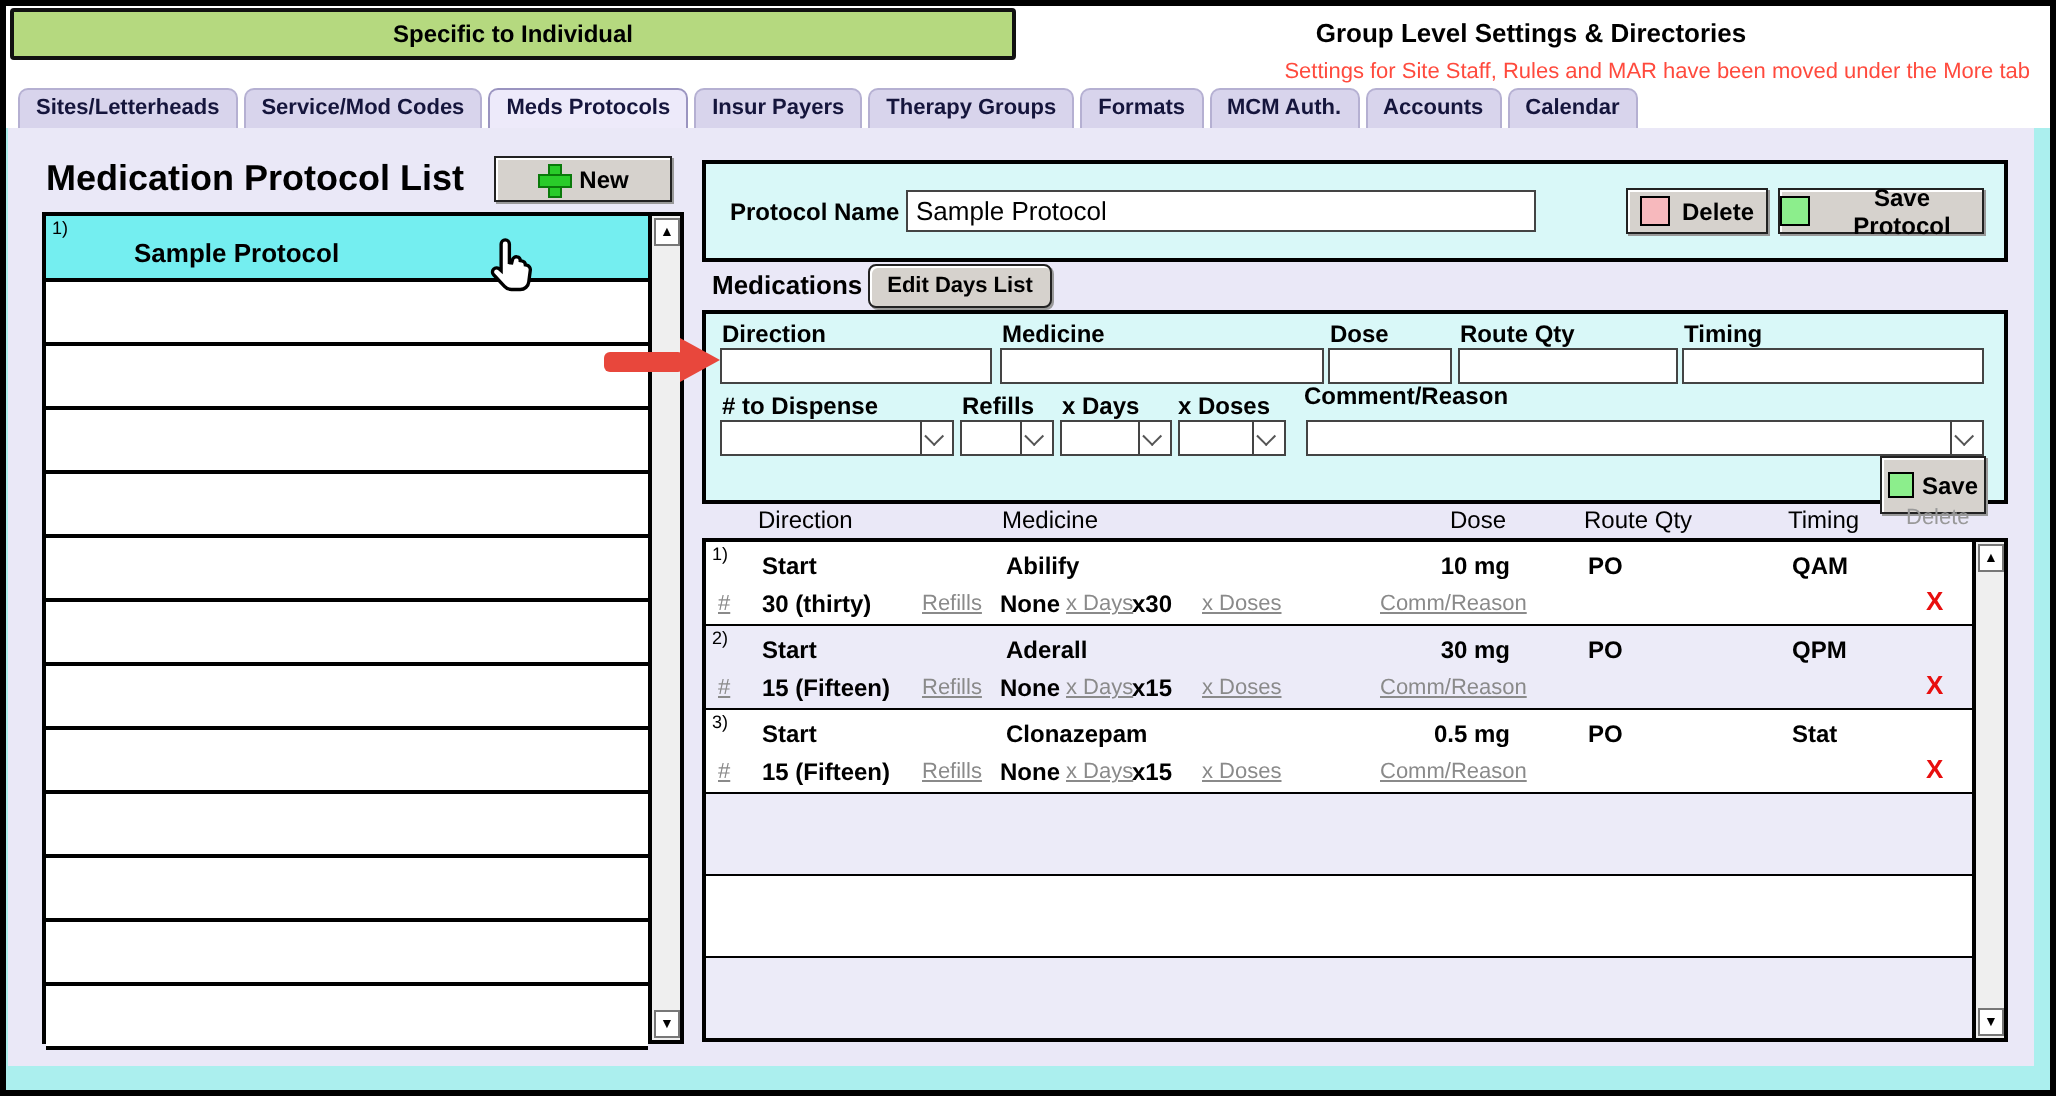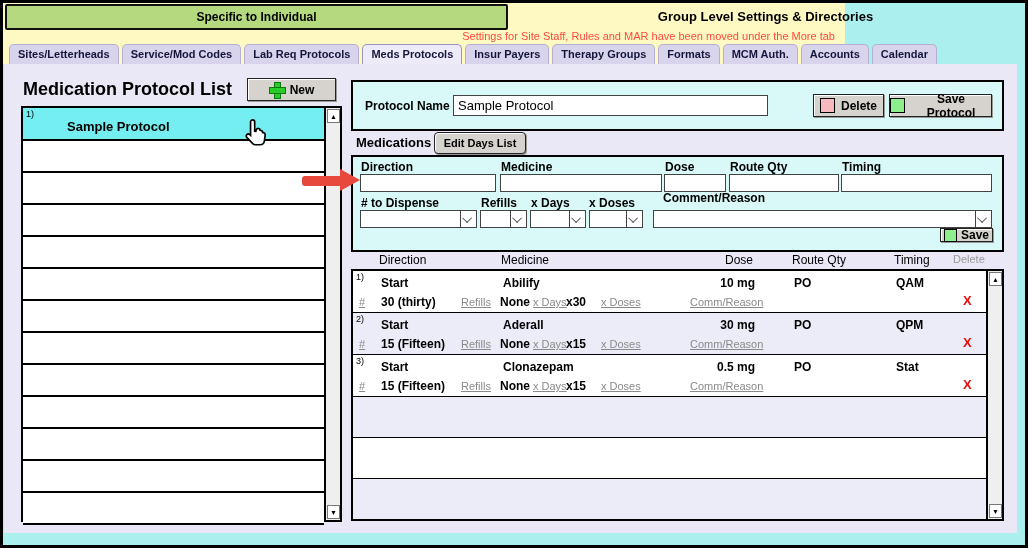--- a/index.html
+++ b/index.html
@@ -2,21 +2,21 @@
 <html><head>
 <meta charset="utf-8">
 <style>
   * { margin:0; padding:0; box-sizing:border-box; }
   html,body { width:1028px; height:548px; font-family:"Liberation Sans", sans-serif; }
   #window {
     position:relative; width:1028px; height:548px;
     border:3px solid #000; background:#abefee; overflow:hidden;
   }
   
-  #header-band { position:absolute; left:0; top:0; width:842px; height:61px; background:#fef9c3;padding-left:10px; }
+  #header-band { position:absolute; left:0; top:0; width:1022px; height:61px; background:#ffffff;padding-left:10px; }
   #tab-individual {
     position:absolute; left:2px; top:1px; width:503px; height:26px;
     background:#b5d97f; border:2px solid #111; border-radius:2px;
     font-weight:bold; font-size:12px; text-align:center; line-height:23px; color:#000;
   }
   #group-title {
     position:absolute; left:510px; top:6px; width:505px; height:18px;
     font-weight:bold; font-size:13px; text-align:center; color:#000;
   }
   #notice {
@@ -81,21 +81,21 @@
     font-size:11px;
   }
   #med-form { left:347px; top:91px; width:653px; height:97px; }
   .combo { position:absolute; background:#fff; border:1px solid #444; height:18px; }
   .combo .arrow-box {
     position:absolute; right:0; top:0; bottom:0; width:16px; border-left:1px solid #444;
     display:flex; align-items:center; justify-content:center;
   }
   .chev { width:7px; height:7px; border-left:1.5px solid #555; border-bottom:1.5px solid #555;
     transform:rotate(-45deg) translateY(-2px); }
-  #form-save-btn { position:absolute; left:587px; top:71px; width:53px; height:14px; font-size:12px; gap:4px; }
+  #form-save-btn { position:absolute; left:587px; top:71px; width:53px; height:29px; font-size:12px; gap:4px; }
   #form-save-btn .swatch { width:13px; height:13px; }
   
   #med-table-header { position:absolute; left:347px; top:189px; width:653px; height:16px; font-size:12px; color:#000; }
   #med-table-header span { position:absolute; top:0; }
   #med-table {
     position:absolute; left:347px; top:205px; width:653px; height:252px;
     border:2px solid #000; background:#fff;
   }
   #med-rows { position:absolute; left:0; top:0; right:16px; bottom:0; }
   .med-row { position:relative; height:42px; border-bottom:1px solid #000; }
@@ -118,21 +118,20 @@
 
   <div id="header-band">
     <div id="tab-individual">Specific to Individual</div>
     <div id="group-title">Group Level Settings &amp; Directories</div>
     <div id="notice">Settings for Site Staff, Rules and MAR have been moved under the More tab</div>
   </div>
 
   <div id="tabbar">
       <div class="tab">Sites/Letterheads</div>
       <div class="tab">Service/Mod Codes</div>
-      <div class="tab">Lab Req Protocols</div>
       <div class="tab active">Meds Protocols</div>
       <div class="tab">Insur Payers</div>
       <div class="tab">Therapy Groups</div>
       <div class="tab">Formats</div>
       <div class="tab">MCM Auth.</div>
       <div class="tab">Accounts</div>
       <div class="tab">Calendar</div>
     </div>
 
   <div id="content">
@@ -195,21 +194,21 @@
       <input class="text-input" style="left: 7px; top: 17px; width: 136px; height: 18px;">
       <input class="text-input" style="left: 147px; top: 17px; width: 162px; height: 18px;">
       <input class="text-input" style="left: 311px; top: 17px; width: 62px; height: 18px;">
       <input class="text-input" style="left: 376px; top: 17px; width: 110px; height: 18px;">
       <input class="text-input" style="left: 488px; top: 17px; width: 151px; height: 18px;">
 
       <span class="bold-label" style="left:8px;   top:39px;"># to Dispense</span>
       <span class="bold-label" style="left:128px; top:39px;">Refills</span>
       <span class="bold-label" style="left:178px; top:39px;">x Days</span>
       <span class="bold-label" style="left:236px; top:39px;">x Doses</span>
-      <span class="bold-label" style="left:299px; top:34px;margin-left:11px;">Comment/Reason</span>
+      <span class="bold-label" style="left:299px; top:34px;">Comment/Reason</span>
 
       <div class="combo" style="left:7px;   top:53px; width:117px;">
           <span class="arrow-box">
             <span class="chev"></span>
           </span>
         </div>
       <div class="combo" style="left:127px; top:53px; width:47px;">
           <span class="arrow-box">
             <span class="chev"></span>
           </span>

